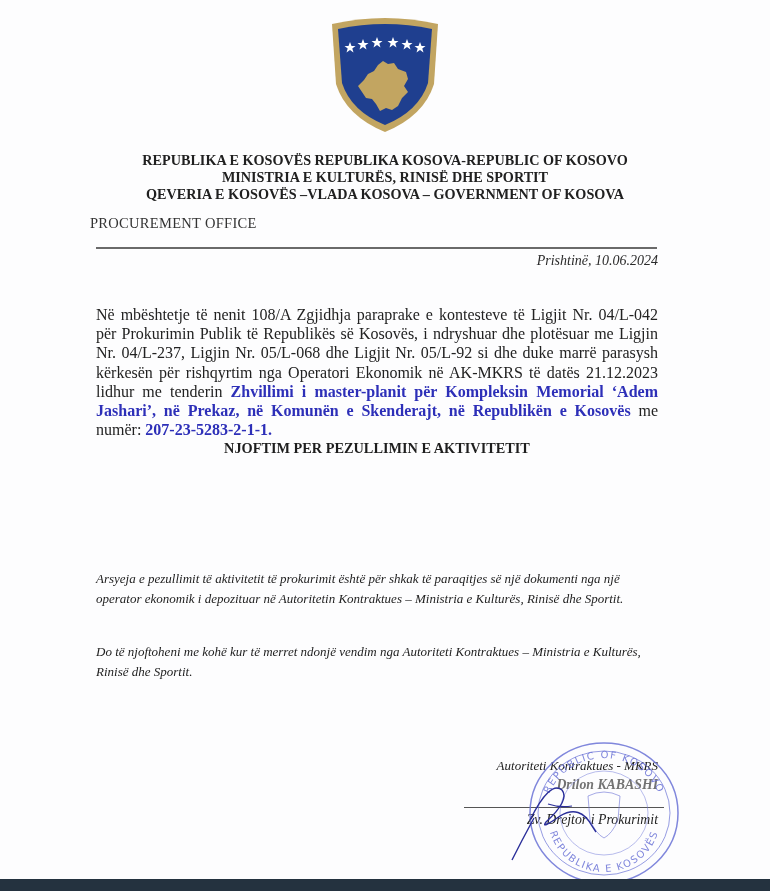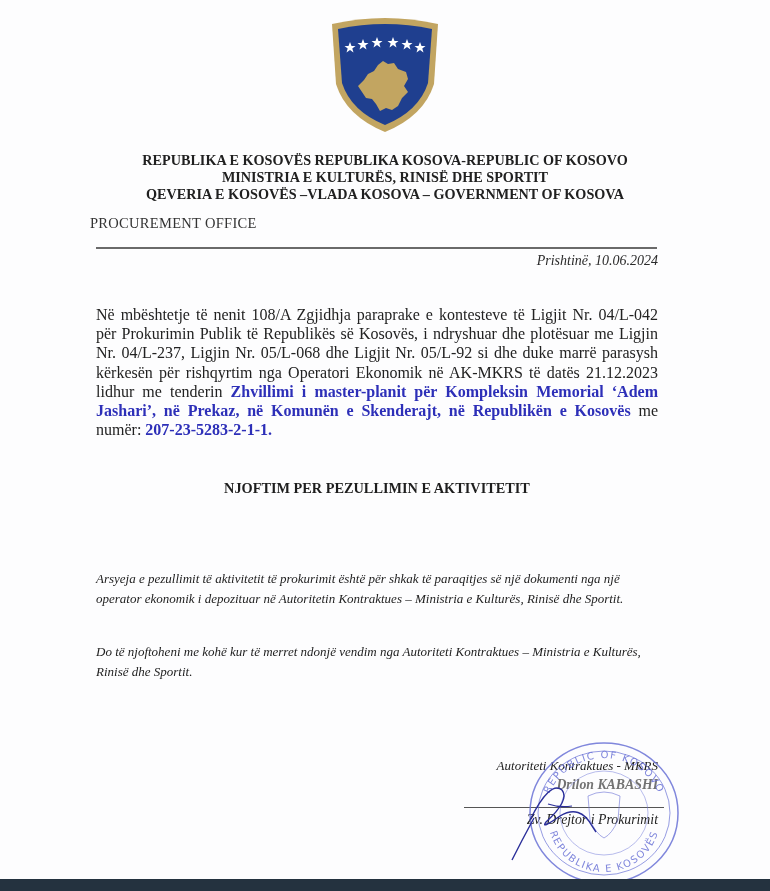--- a/index.html
+++ b/index.html
@@ -15,21 +15,21 @@
     .emblem { position: absolute; left: 328px; top: 14px; width: 114px; height: 120px; }
 
     .header { position: absolute; left: 90px; width: 590px; text-align: center; font-weight: bold; font-size: 14.2px; line-height: 17px; color: #202020; }
     .header div { white-space: nowrap; }
     .office { position: absolute; left: 90px; top: 215px; width: 590px; font-size: 14.5px; letter-spacing: 0.3px; color: #333; }
     .rule { position: absolute; left: 96px; top: 247px; width: 561px; height: 1.5px; background: #6a6a6a; }
     .date { position: absolute; right: 112px; top: 253px; font-style: italic; font-size: 14px; color: #2a2a2a; }
 
     .para { position: absolute; left: 96px; width: 562px; font-size: 16px; line-height: 19.2px; text-align: justify; color: #222; }
     .blue { color: #2d2fb8; font-weight: bold; }
-    .title { position: absolute; left: 96px; width: 562px; top: 440px; text-align: center; font-weight: bold; font-size: 14.3px; color: #1e1e1e; margin-top: 40px; }
+    .title { position: absolute; left: 96px; width: 562px; top: 440px; text-align: center; font-weight: bold; font-size: 14.3px; color: #1e1e1e; }
     .ital { font-style: italic; font-family: "Liberation Serif", serif; font-size: 13px; line-height: 19.5px; text-align: left; }
 
     .sig-block { position: absolute; left: 460px; top: 740px; width: 240px; height: 140px; }
     .sig-authority { position: absolute; right: 42px; top: 18px; font-style: italic; font-size: 13px; color: #222; white-space: nowrap; }
     .sig-name { position: absolute; right: 42px; top: 37px; font-style: italic; font-weight: bold; font-size: 13.8px; color: #737373; white-space: nowrap; }
     .sig-line { position: absolute; left: 4px; top: 67px; width: 200px; height: 1px; background: #555; }
     .sig-role { position: absolute; right: 42px; top: 72px; font-style: italic; font-size: 13.8px; color: #222; white-space: nowrap; }
     .stamp { position: absolute; left: 526px; top: 738px; width: 156px; height: 150px; pointer-events: none; }
     .signature { position: absolute; left: 500px; top: 760px; width: 110px; height: 110px; pointer-events: none; }
   </style>

